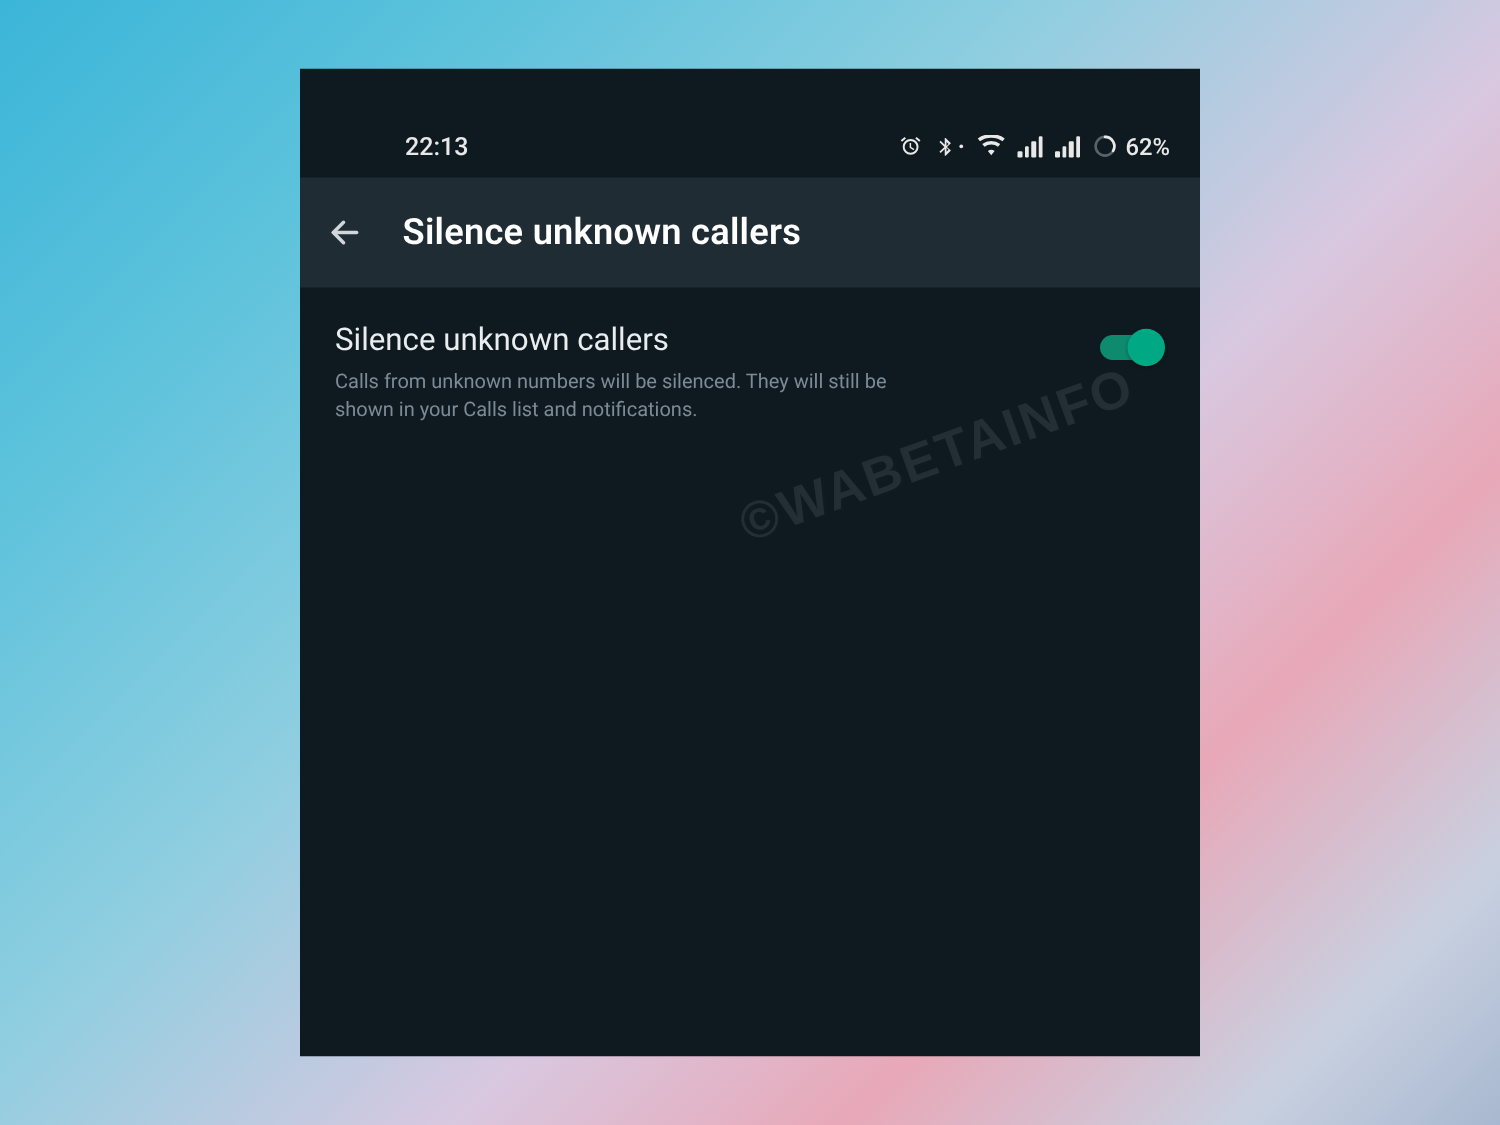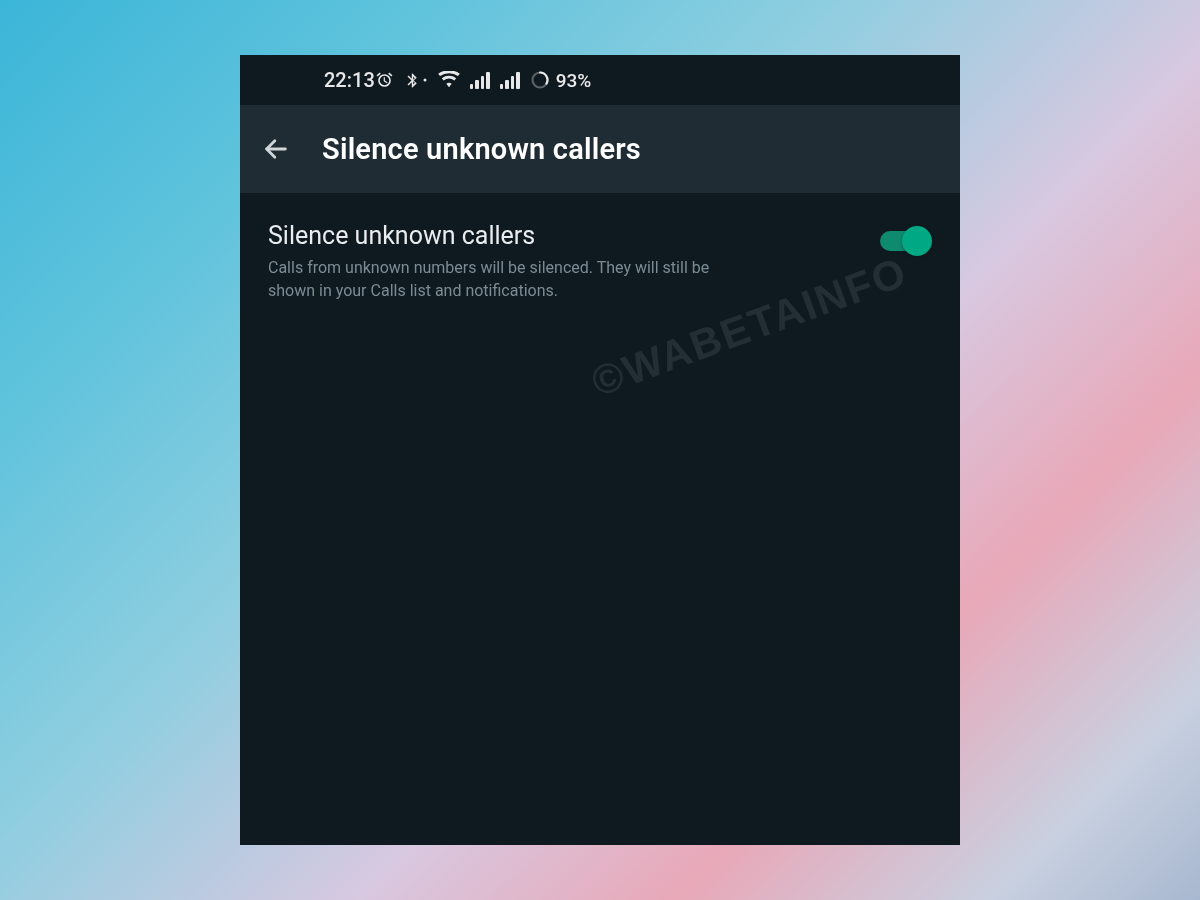--- a/index.html
+++ b/index.html
@@ -21,24 +21,26 @@
       width: 720px;
       height: 790px;
       background: #0f1a20;
       position: relative;
       overflow: hidden;
     }
     .status-bar {
       height: 50px;
       display: flex;
       align-items: center;
+      justify-content: space-between;
       padding: 0 24px;
       color: #e8e8e8;
       font-size: 20px;
       font-weight: 500;
+      margin-top: 37px;
     }
     .status-left {
       padding-left: 60px;
     }
     .status-right {
       display: flex;
       align-items: center;
       gap: 10px;
     }
     .status-icon {
@@ -189,21 +191,21 @@
           <span style="height:9px"></span>
           <span style="height:13px"></span>
           <span style="height:17px"></span>
       </span>
       <span class="status-icon battery-wrap">
         <svg class="battery-circle" viewBox="0 0 24 24">
             <circle cx="12" cy="12" r="9" fill="none" stroke="#5a6268" stroke-width="2.5"></circle>
             <path d="M12 3 A9 9 0 0 1 19.8 16.5" fill="none" stroke="#e8e8e8" stroke-width="2.5" stroke-linecap="round"></path>
           </svg>
       </span>
-      <span style="font-size:19px;margin-left:-4px">93%</span>
+      <span style="font-size:19px;margin-left:-4px">62%</span>
     </div>
   </div>
 
   <div class="app-bar">
     <div class="back-button">
       <svg width="28" height="28" viewBox="0 0 24 24" fill="none" stroke="#d0d6d9" stroke-width="2.4" stroke-linecap="round" stroke-linejoin="round">
           <line x1="20" y1="12" x2="4" y2="12"></line>
           <polyline points="11 5 4 12 11 19"></polyline>
         </svg>
     </div>

